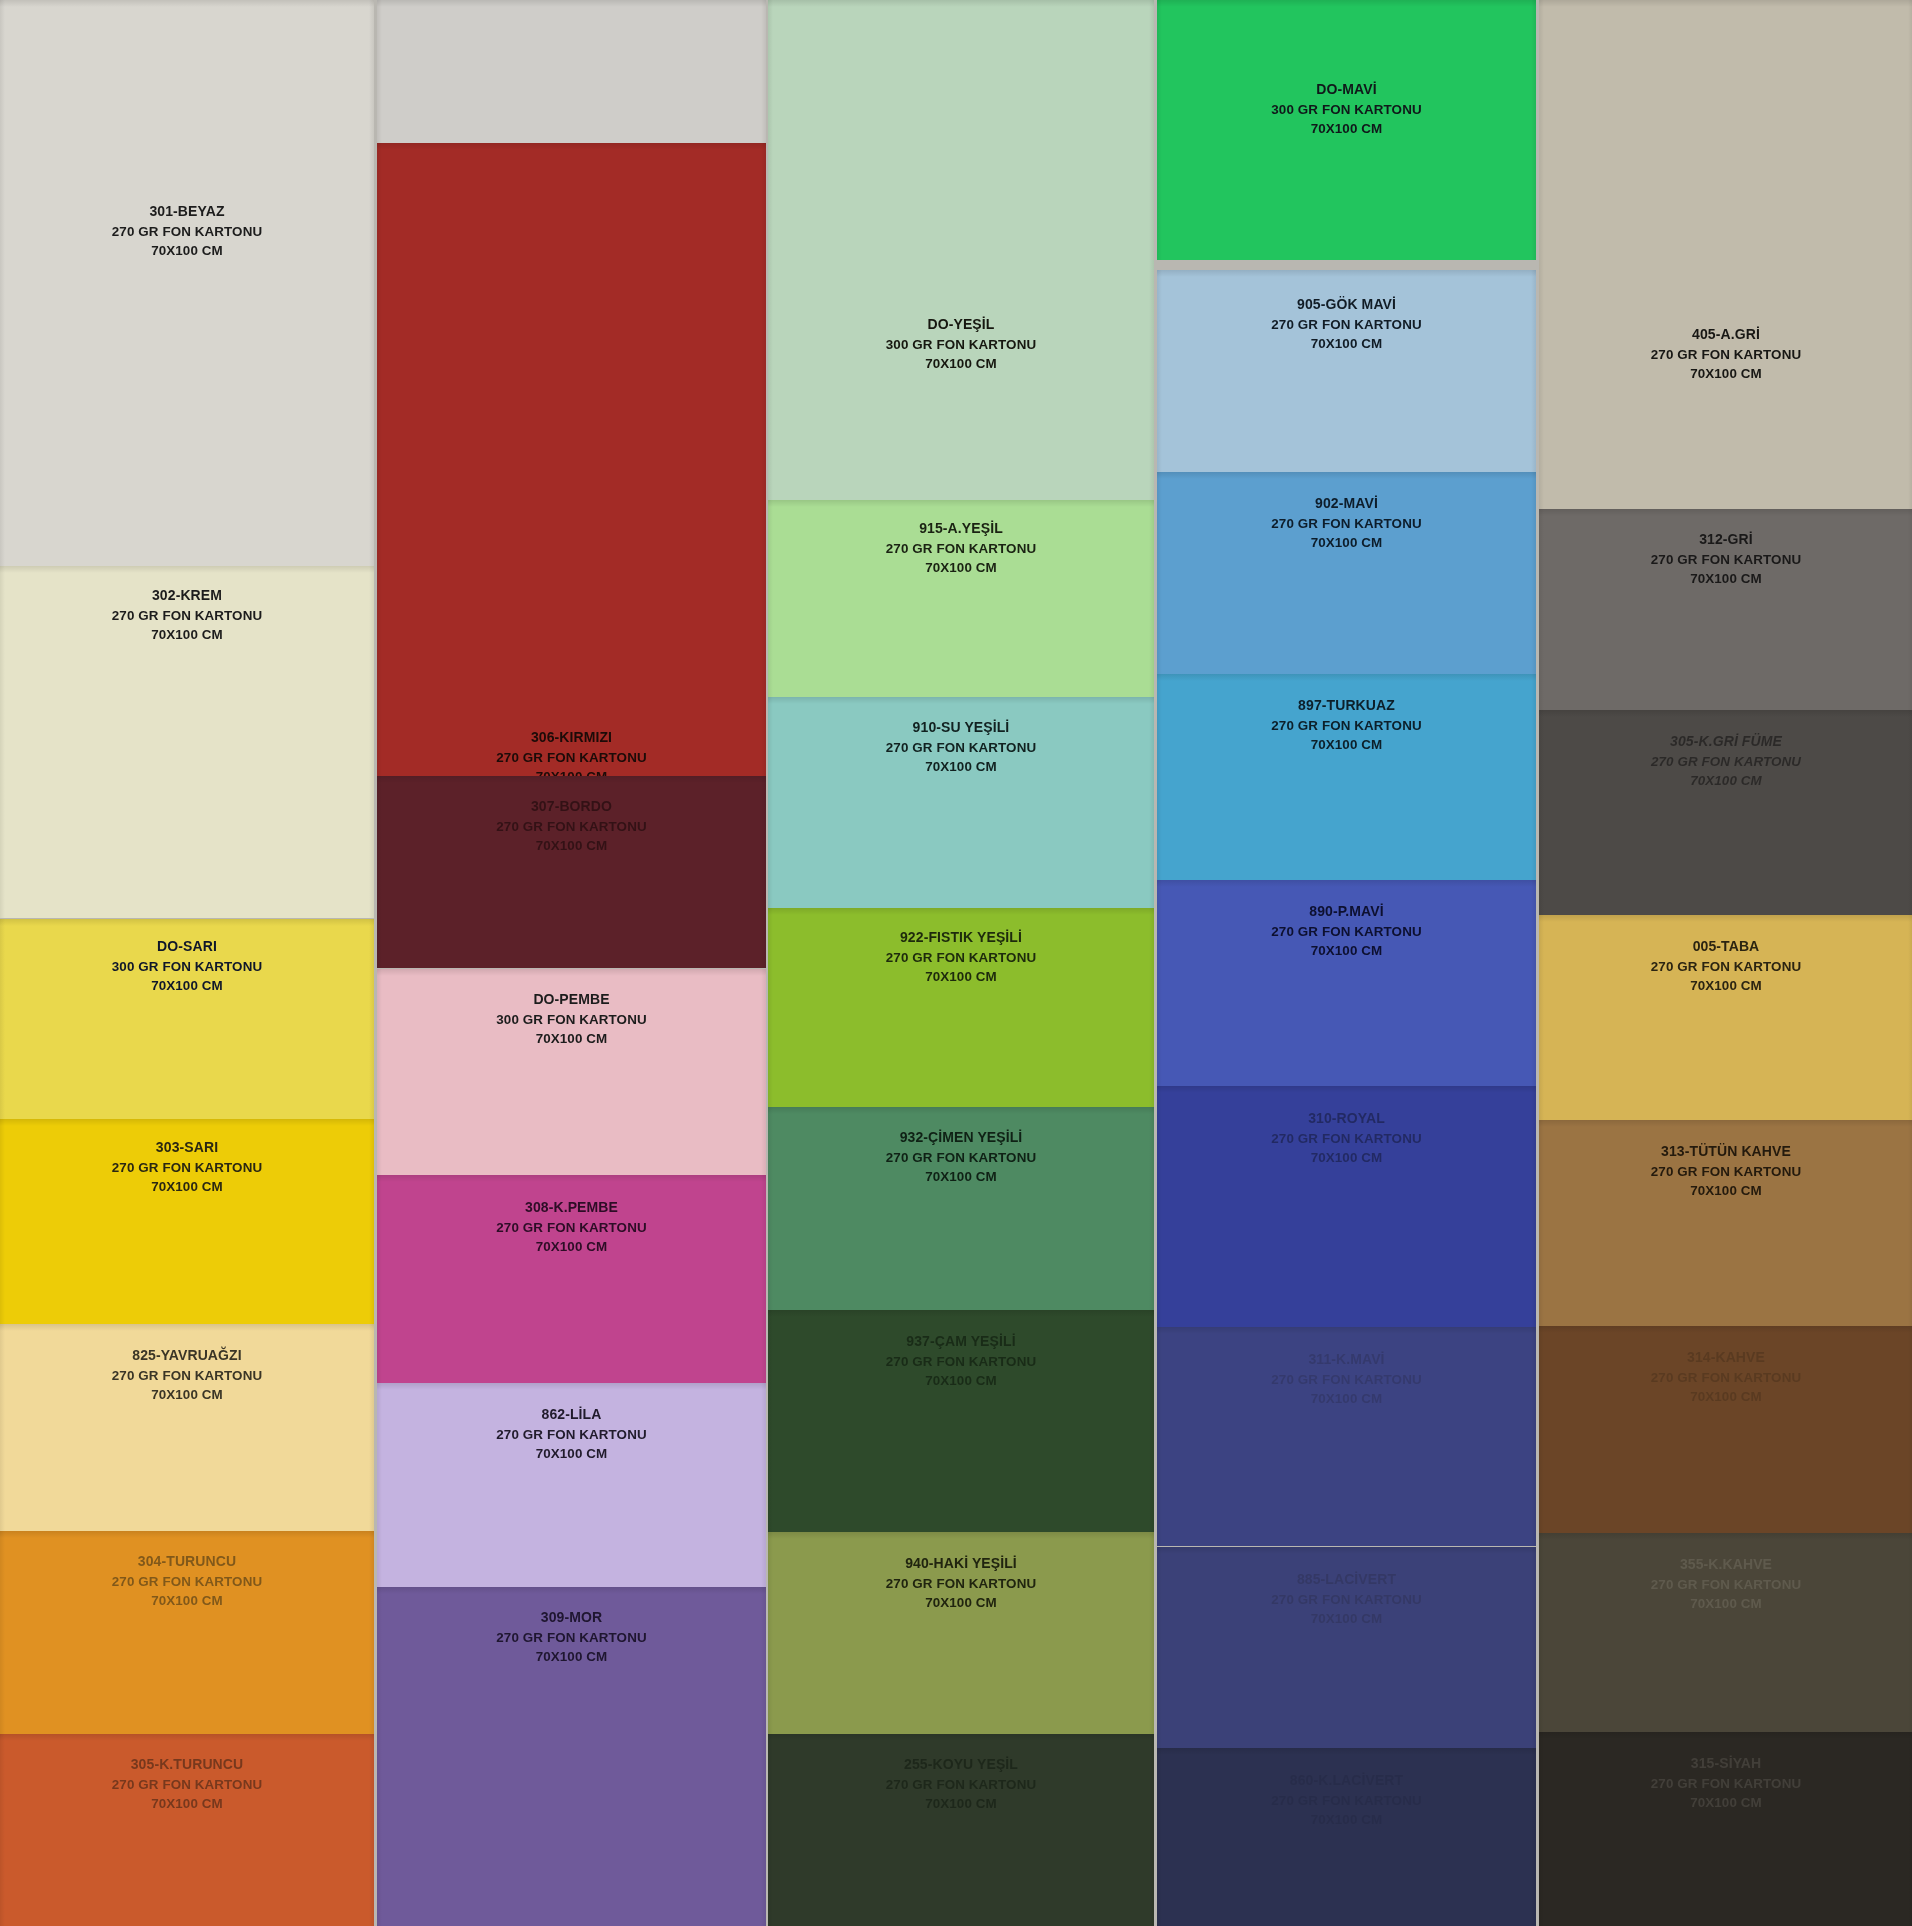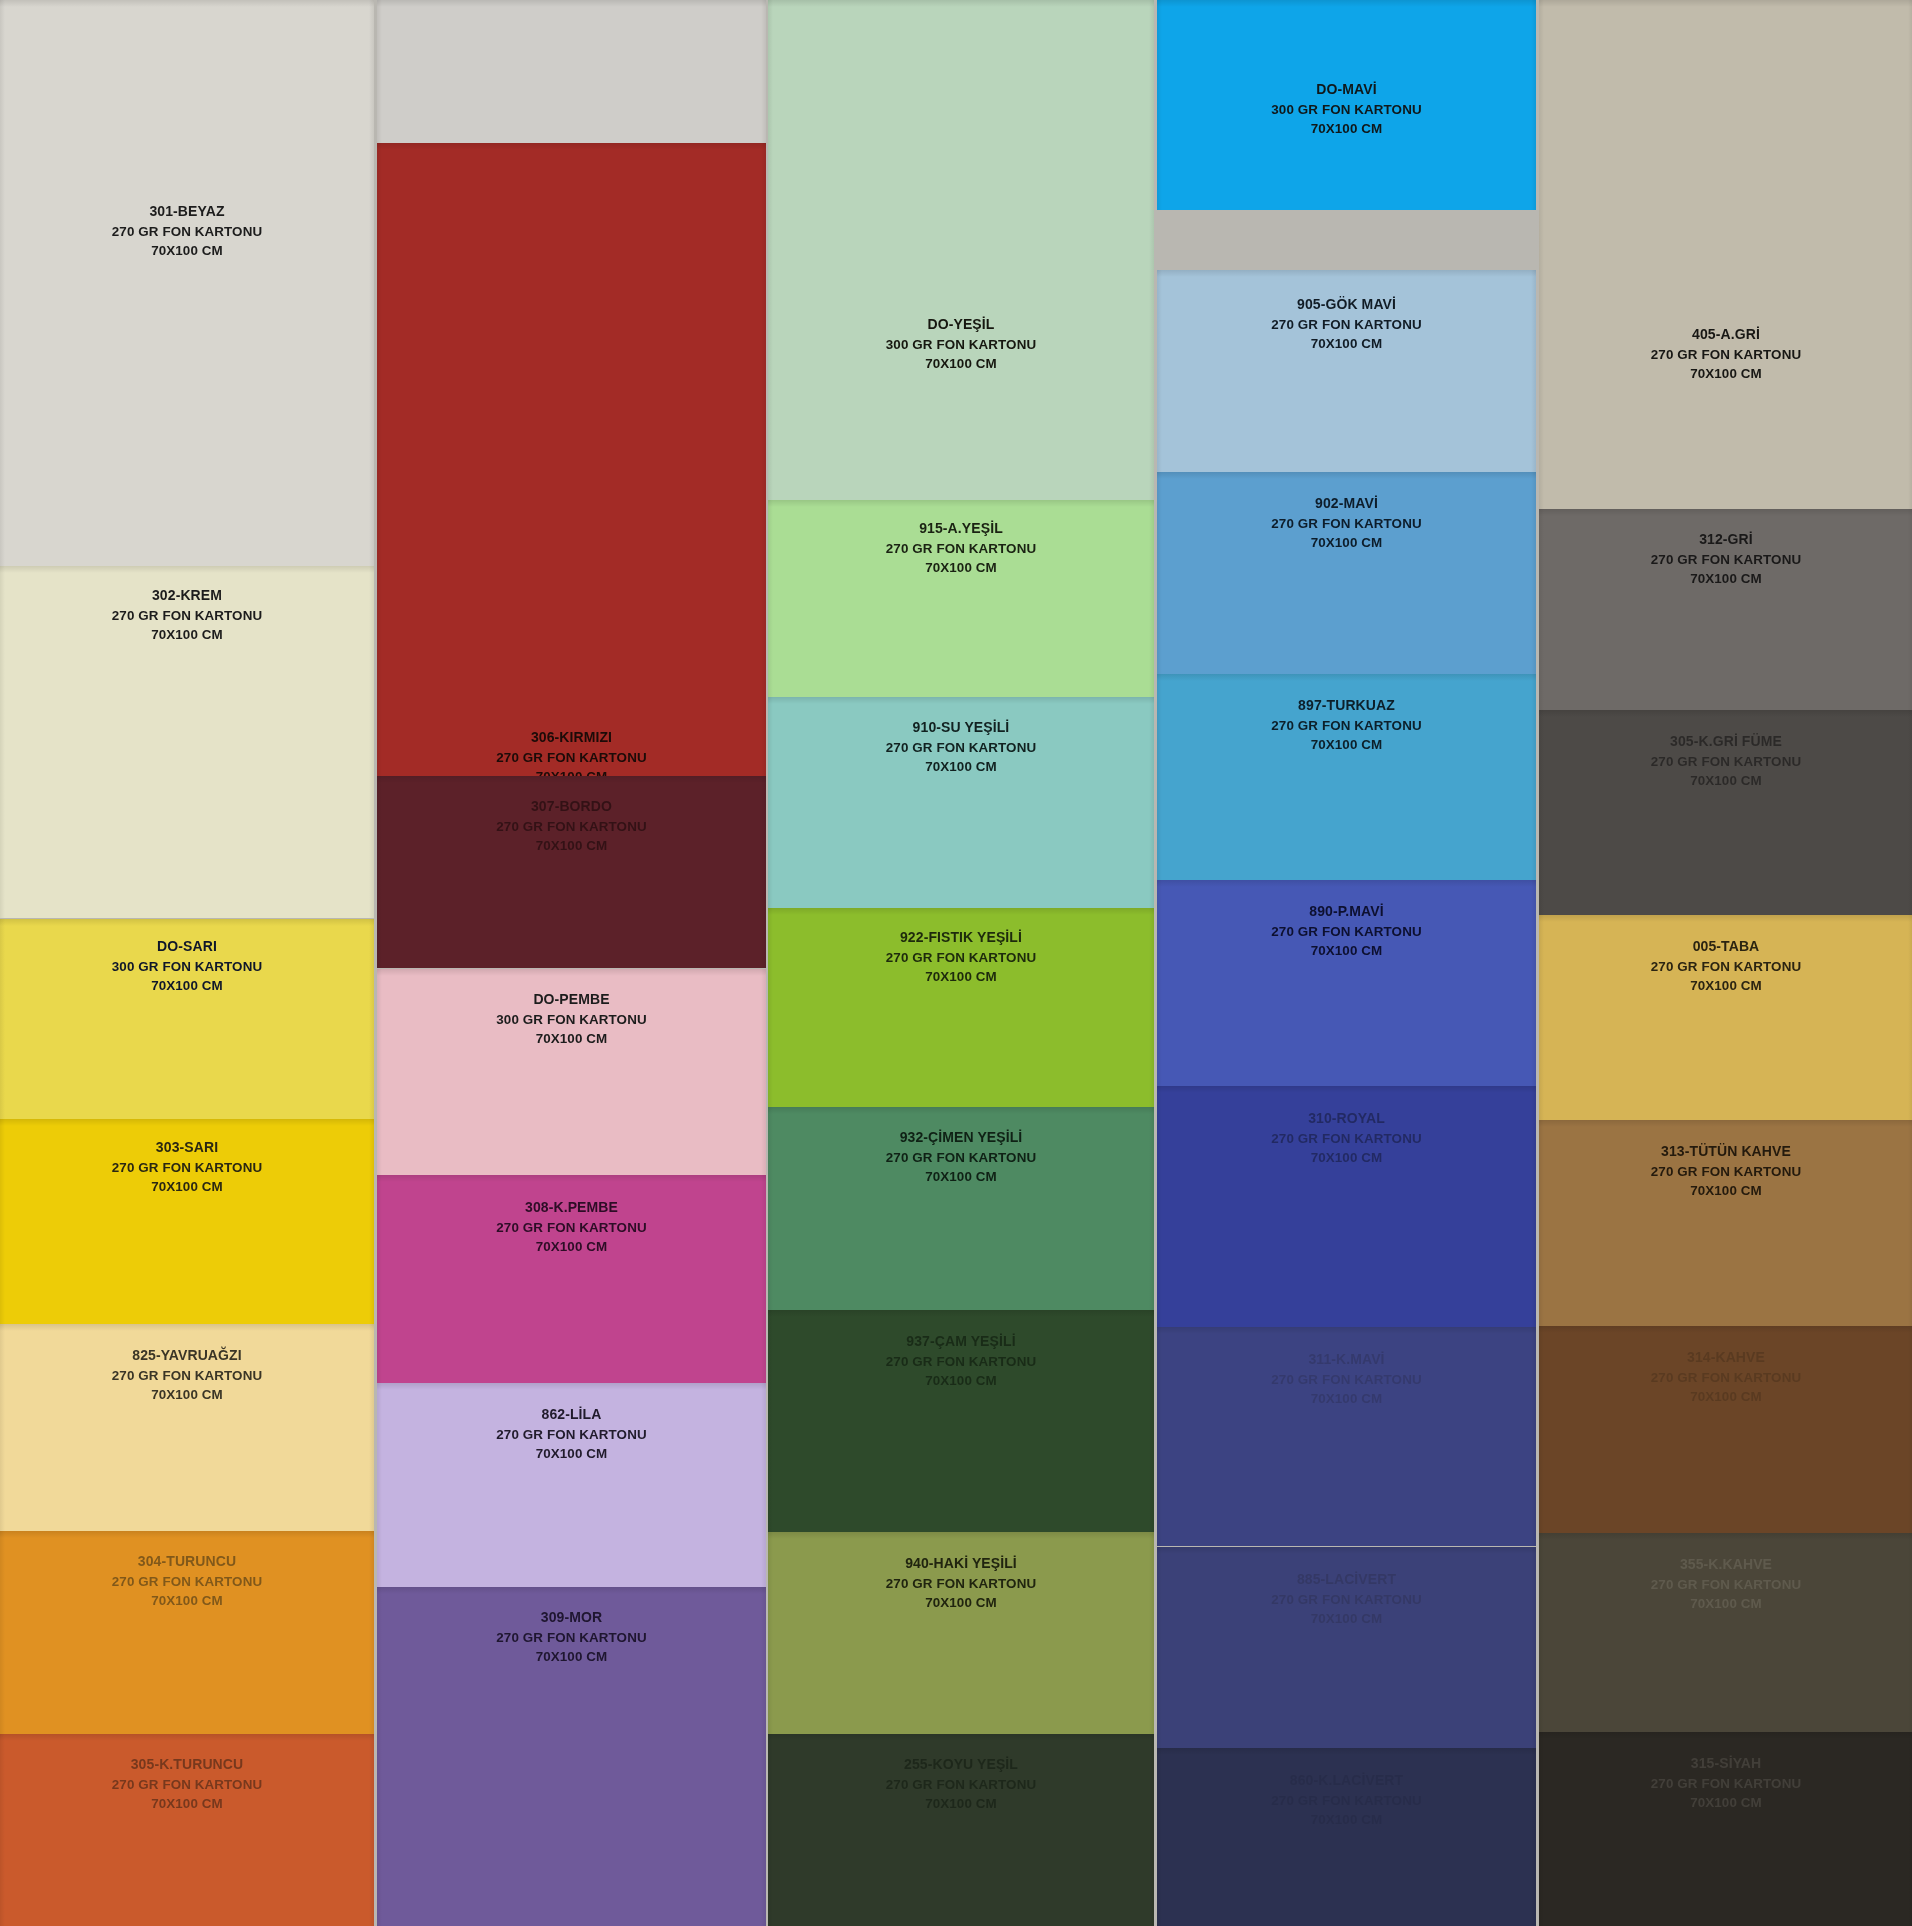--- a/index.html
+++ b/index.html
@@ -122,21 +122,21 @@
         <div class="lbl faint" style="top: 22px; color: rgb(10, 22, 9);"><span class="name">937-ÇAM YEŞİLİ</span><span class="gr">270 GR FON KARTONU</span><span class="sz">70X100 CM</span></div>
       </div>
       <div class="swatch" style="top: 1532px; height: 202px; background: rgb(139, 154, 77);">
         <div class="lbl" style="top: 22px; color: rgb(32, 36, 15);"><span class="name">940-HAKİ YEŞİLİ</span><span class="gr">270 GR FON KARTONU</span><span class="sz">70X100 CM</span></div>
       </div>
       <div class="swatch" style="top: 1734px; height: 193px; background: rgb(47, 58, 42);">
         <div class="lbl faint" style="top: 21px; color: rgb(17, 26, 15);"><span class="name">255-KOYU YEŞİL</span><span class="gr">270 GR FON KARTONU</span><span class="sz">70X100 CM</span></div>
       </div>
     </div>
     <div class="col" style="left: 1157px; width: 379px;">
-      <div class="swatch" style="top: 0px; height: 210px; background: #0ea5e9;">
+      <div class="swatch" style="top: 0px; height: 260px; background: #22c55e;">
         <div class="lbl" style="top: 80px; color: rgb(16, 24, 26);"><span class="name">DO-MAVİ</span><span class="gr">300 GR FON KARTONU</span><span class="sz">70X100 CM</span></div>
       </div>
       <div class="swatch" style="top: 270px; height: 202px; background: rgb(164, 195, 217);">
         <div class="lbl" style="top: 25px; color: rgb(17, 28, 38);"><span class="name">905-GÖK MAVİ</span><span class="gr">270 GR FON KARTONU</span><span class="sz">70X100 CM</span></div>
       </div>
       <div class="swatch" style="top: 472px; height: 203px; background: rgb(92, 159, 207);">
         <div class="lbl" style="top: 22.4px; color: rgb(13, 29, 43);"><span class="name">902-MAVİ</span><span class="gr">270 GR FON KARTONU</span><span class="sz">70X100 CM</span></div>
       </div>
       <div class="swatch" style="top: 674px; height: 206px; background: rgb(69, 164, 206);">
         <div class="lbl" style="top: 22.4px; color: rgb(12, 31, 42);"><span class="name">897-TURKUAZ</span><span class="gr">270 GR FON KARTONU</span><span class="sz">70X100 CM</span></div>
@@ -157,21 +157,21 @@
         <div class="lbl faint2" style="top: 23px; color: rgb(34, 38, 64);"><span class="name">860-K.LACİVERT</span><span class="gr">270 GR FON KARTONU</span><span class="sz">70X100 CM</span></div>
       </div>
     </div>
     <div class="col" style="left: 1539px; width: 374px;">
       <div class="swatch" style="top: 0px; height: 509px; background: rgb(193, 187, 171);">
         <div class="lbl" style="top: 325px; color: rgb(24, 23, 20);"><span class="name">405-A.GRİ</span><span class="gr">270 GR FON KARTONU</span><span class="sz">70X100 CM</span></div>
       </div>
       <div class="swatch" style="top: 509px; height: 201px; background: rgb(110, 106, 103);">
         <div class="lbl" style="top: 21px; color: rgb(26, 25, 25);"><span class="name">312-GRİ</span><span class="gr">270 GR FON KARTONU</span><span class="sz">70X100 CM</span></div>
       </div>
-      <div class="swatch" style="top: 710px; height: 205px; background: rgb(77, 74, 71);">
+      <div class="swatch" style="top: 710px; height: 205px; background: rgb(77, 74, 71); font-style: italic;">
         <div class="lbl faint" style="top: 22px; color: rgb(20, 19, 19);"><span class="name">305-K.GRİ FÜME</span><span class="gr">270 GR FON KARTONU</span><span class="sz">70X100 CM</span></div>
       </div>
       <div class="swatch" style="top: 915px; height: 205px; background: rgb(214, 180, 85);">
         <div class="lbl" style="top: 22px; color: rgb(43, 36, 17);"><span class="name">005-TABA</span><span class="gr">270 GR FON KARTONU</span><span class="sz">70X100 CM</span></div>
       </div>
       <div class="swatch" style="top: 1120px; height: 207px; background: rgb(155, 116, 67);">
         <div class="lbl" style="top: 22px; color: rgb(36, 26, 13);"><span class="name">313-TÜTÜN KAHVE</span><span class="gr">270 GR FON KARTONU</span><span class="sz">70X100 CM</span></div>
       </div>
       <div class="swatch" style="top: 1326px; height: 207px; background: rgb(107, 69, 39);">
         <div class="lbl faint2" style="top: 22px; color: rgb(63, 42, 24);"><span class="name">314-KAHVE</span><span class="gr">270 GR FON KARTONU</span><span class="sz">70X100 CM</span></div>

